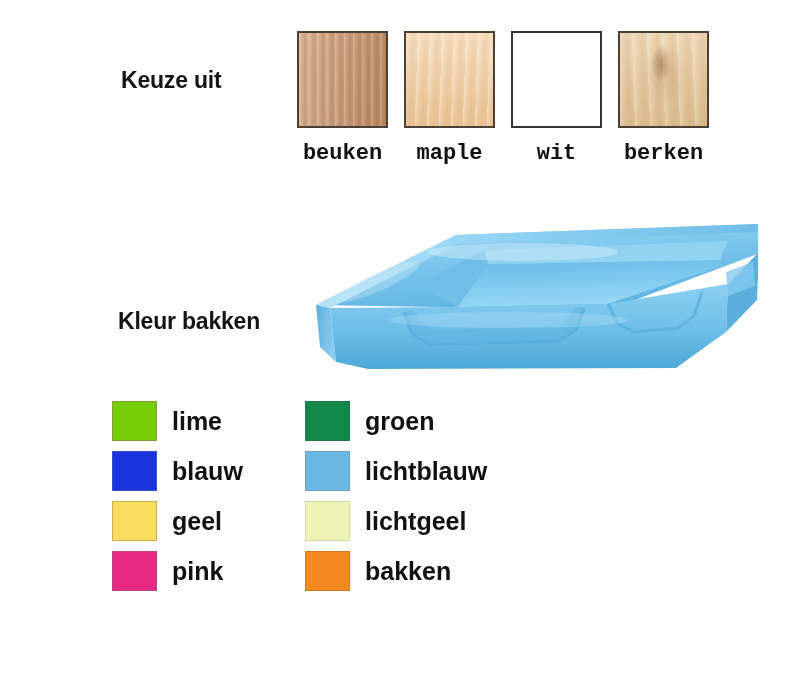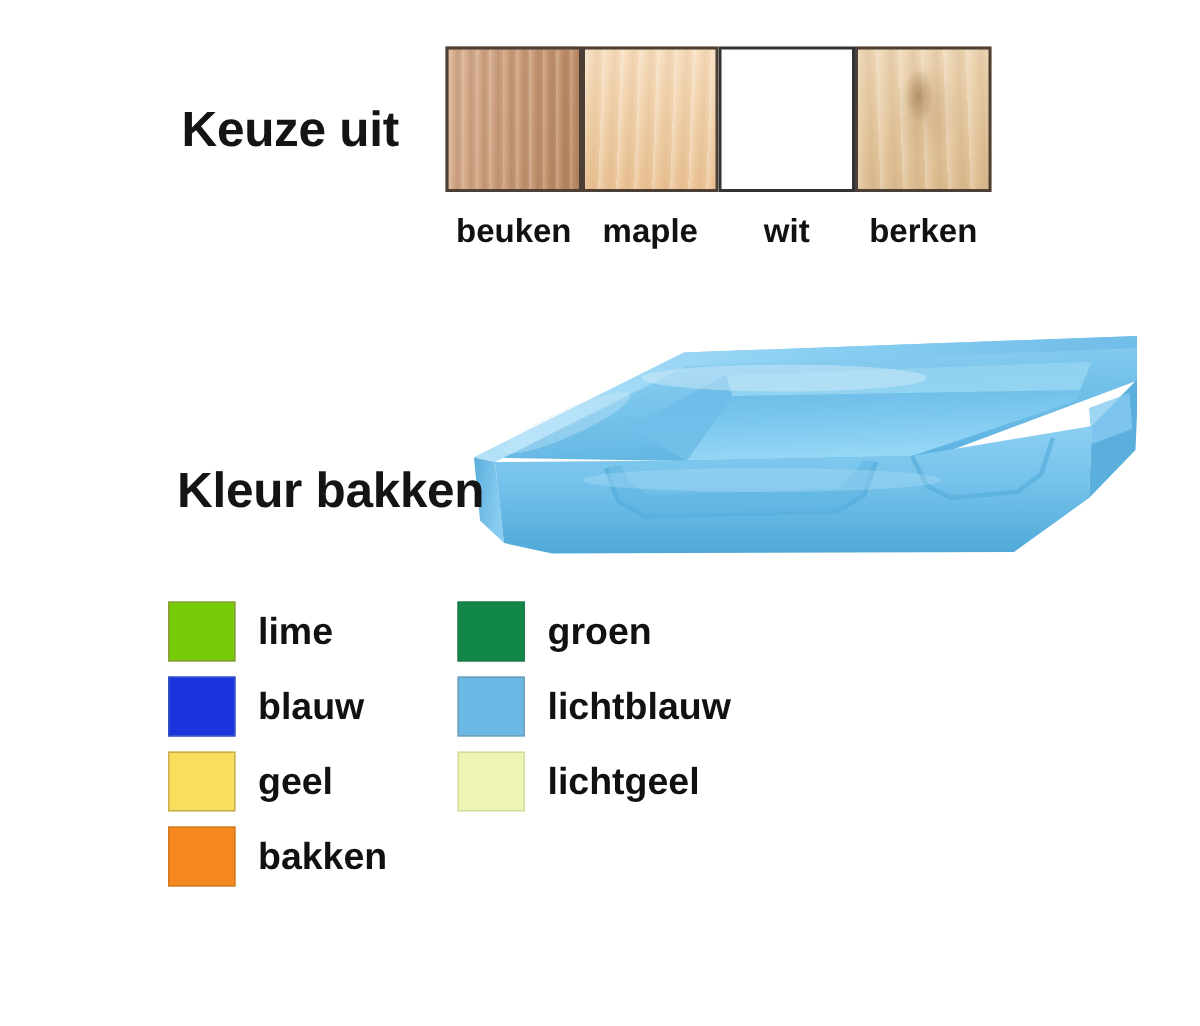--- a/index.html
+++ b/index.html
@@ -17,35 +17,36 @@
     width: 800px;
     height: 684px;
     background: #ffffff;
     overflow: hidden;
   }
 
   
   .heading {
     position: absolute;
     font-weight: bold;
-    font-size: 33px;
+    font-size: 23px;
     letter-spacing: -0.2px;
     color: #141414;
     white-space: nowrap;
   }
   #keuze-heading { left: 121px; top: 67px; }
   #kleur-heading { left: 118px; top: 308px; }
 
   
   #wood-row {
     position: absolute;
     left: 297px;
     top: 31px;
     display: flex;
-    gap: 0;
+    gap: 16px;
+    font-family: Liberation Mono, monospace;
   }
   .wood-item {
     width: 91px;
     display: flex;
     flex-direction: column;
     align-items: center;
   }
   .wood-chip {
     width: 91px;
     height: 97px;
@@ -254,20 +255,24 @@
 
     <div class="color-item">
       <span class="color-chip" style="background:#F8DE5C;border-color:#C9AE52;"></span>
       <span class="color-label">geel</span>
     </div>
     <div class="color-item">
       <span class="color-chip" style="background:#EEF4B4;border-color:#D4DCA4;"></span>
       <span class="color-label">lichtgeel</span>
     </div>
 
+    <div class="color-item">
+      <span class="color-chip" style="background:#E62A84;border-color:#B6477C;"></span>
+      <span class="color-label">pink</span>
+    </div>
 
     <div class="color-item">
       <span class="color-chip" style="background:#F5881E;border-color:#D07A22;"></span>
       <span class="color-label">bakken</span>
     </div>
 
   </div>
 
 </div>
 

